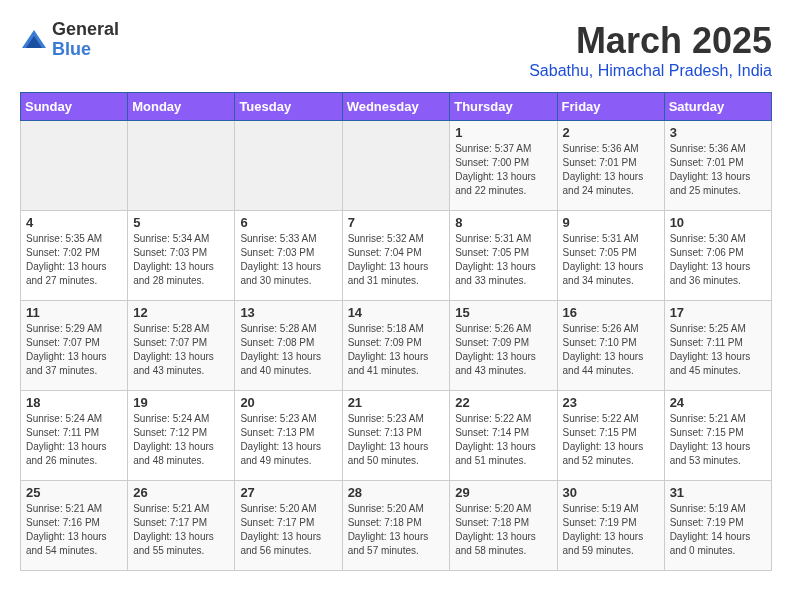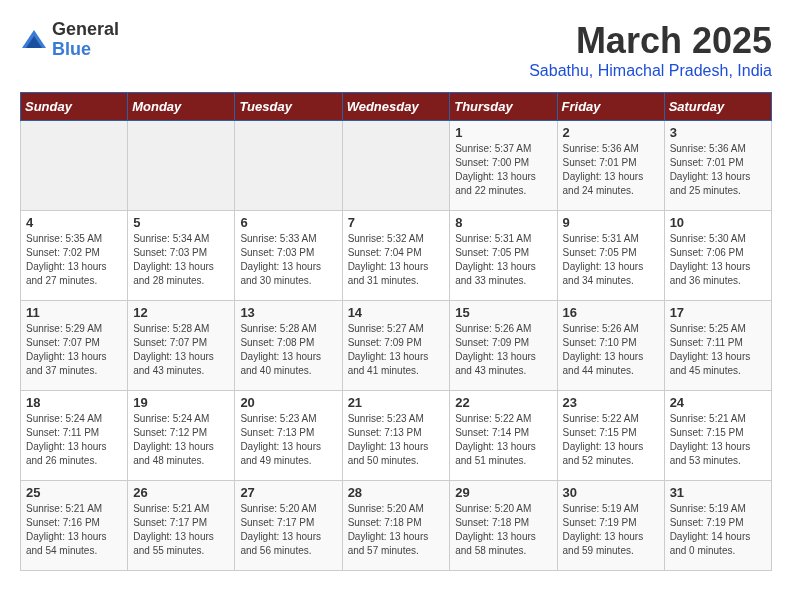--- a/index.html
+++ b/index.html
@@ -52,28 +52,27 @@
       font-size: 16px;
       color: #1d4ed8;
       font-weight: normal;
     }
     .calendar {
       width: 100%;
       border-collapse: collapse;
       border: 1px solid #ccc;
     }
     .calendar thead tr th {
-      background-color: #7f1d1d;
+      background-color: #8b5cf6;
       color: #fff;
       font-size: 13px;
       padding: 6px 4px;
       text-align: left;
       border: 1px solid #2a5fa8;
       font-weight: bold;
-      font-style: italic;
     }
     .calendar tbody tr td {
       vertical-align: top;
       border: 1px solid #ccc;
       padding: 4px 5px;
       font-size: 10.5px;
       color: #333;
       width: 108px;
       min-height: 80px;
       height: 90px;
@@ -220,21 +219,21 @@
           <div class="day-info">Daylight: 13 hours and 43 minutes.</div>
         </td>
         <td>
           <span class="day-number">13</span>
           <div class="day-info">Sunrise: 5:28 AM</div>
           <div class="day-info">Sunset: 7:08 PM</div>
           <div class="day-info">Daylight: 13 hours and 40 minutes.</div>
         </td>
         <td>
           <span class="day-number">14</span>
-          <div class="day-info">Sunrise: 5:27 AM</div>
+          <div class="day-info">Sunrise: 5:18 AM</div>
           <div class="day-info">Sunset: 7:09 PM</div>
           <div class="day-info">Daylight: 13 hours and 41 minutes.</div>
         </td>
         <td>
           <span class="day-number">15</span>
           <div class="day-info">Sunrise: 5:26 AM</div>
           <div class="day-info">Sunset: 7:09 PM</div>
           <div class="day-info">Daylight: 13 hours and 43 minutes.</div>
         </td>
         <td>

